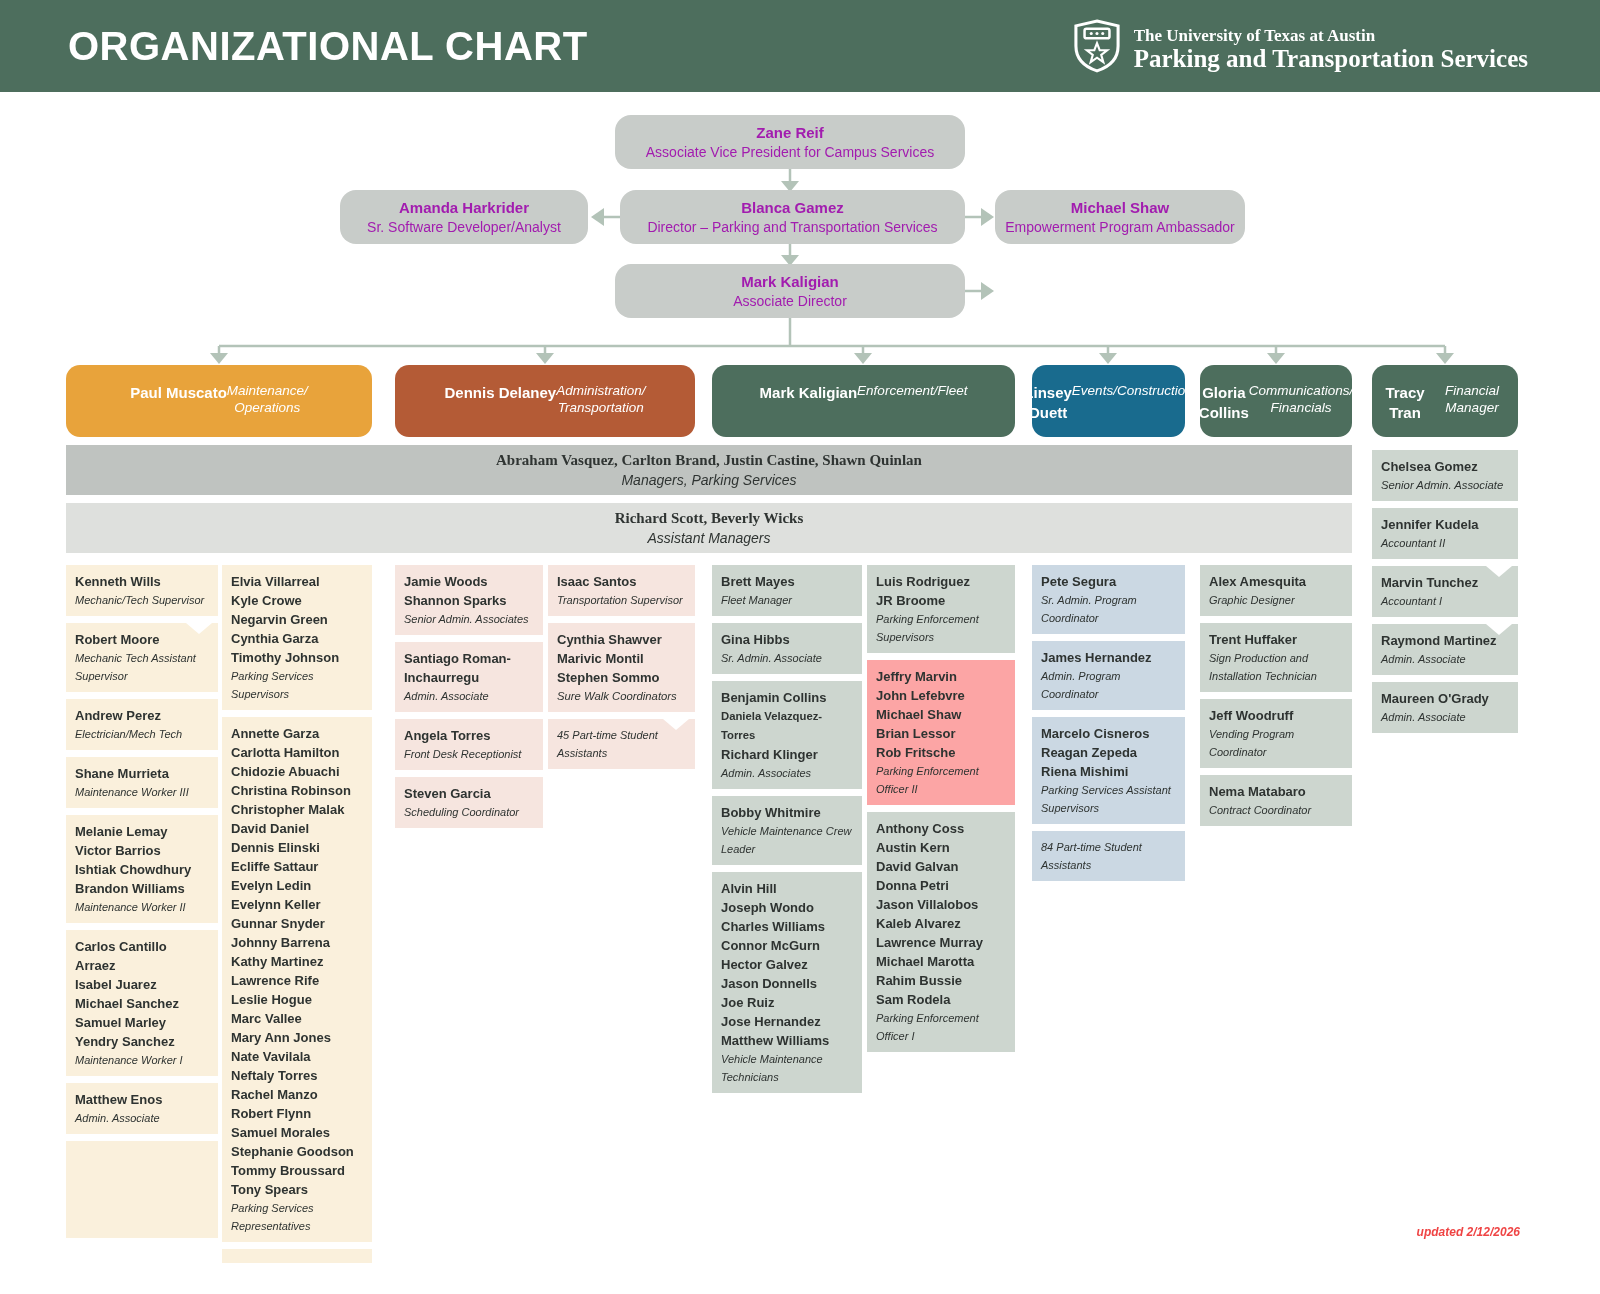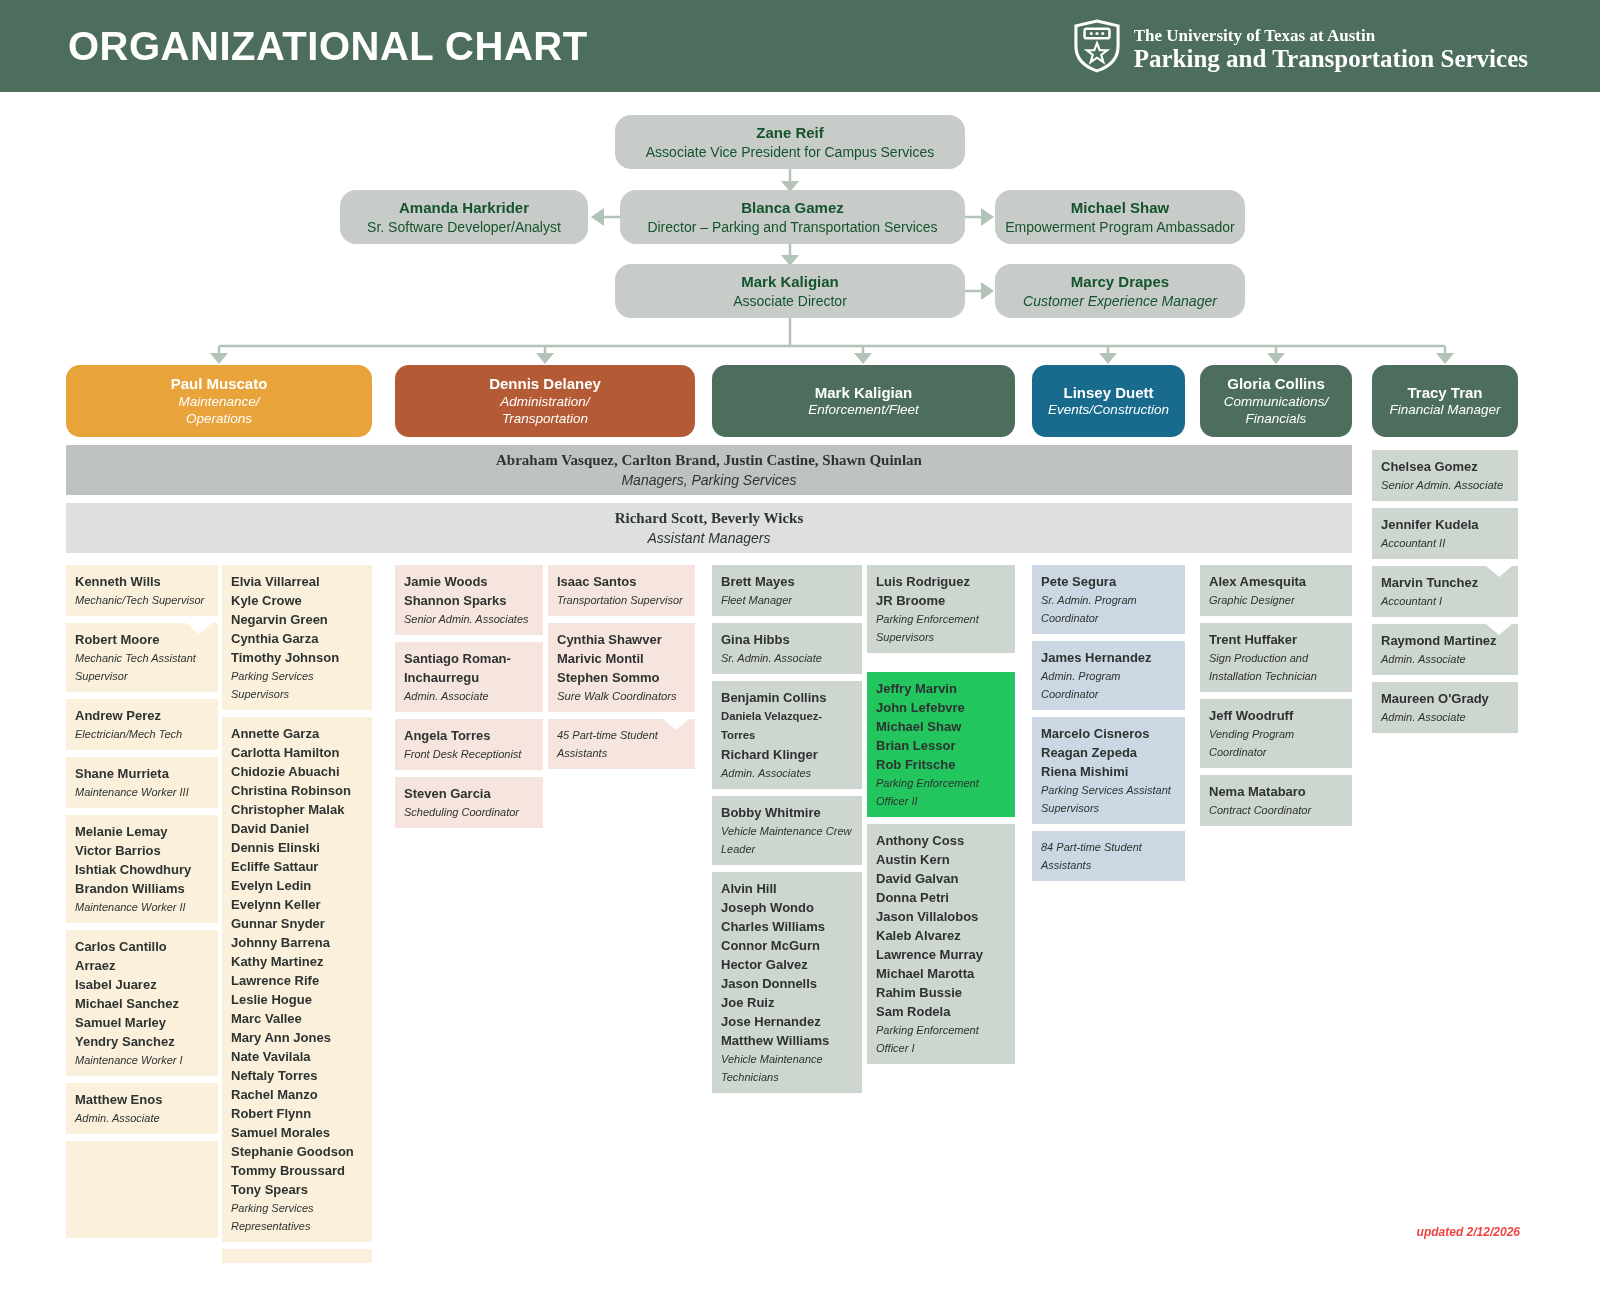--- a/index.html
+++ b/index.html
@@ -10,31 +10,31 @@
   .hdr { position:absolute; left:0; top:0; width:1600px; height:92px; background:#4D6E5D;
          display:flex; align-items:center; justify-content:space-between; padding:0 72px 0 68px; }
   .hdr-title { color:#ffffff; font-size:40px; font-weight:bold; letter-spacing:.5px; }
   .logo { display:flex; align-items:center; gap:14px; }
   .logo-shield { width:46px; height:54px; flex:0 0 auto; }
   .logo-text .l1 { font-family:"Liberation Serif", serif; color:#fff; font-weight:bold; font-size:17px; line-height:1.15;margin-top:8px; }
   .logo-text .l2 { font-family:"Liberation Serif", serif; color:#fff; font-weight:bold; font-size:25px; line-height:1.15; }
 
   
   .obox { position:absolute; background:#C8CCC9; border-radius:16px; display:flex; flex-direction:column;
-          justify-content:center; align-items:center; text-align:center; color:#14532d; z-index:2; padding:4px 10px; }
+          justify-content:center; align-items:center; text-align:center; color:#a21caf; z-index:2; padding:4px 10px; }
   .obox .nm { font-weight:bold; font-size:15px; line-height:1.3; }
   .obox .rl { font-size:14px; line-height:1.3; }
   .obox .rl.it { font-style:italic; }
 
   
   #conn { position:absolute; left:0; top:0; width:1600px; height:1294px; z-index:1; pointer-events:none; }
 
   
   .dept { position:absolute; top:365px; height:72px; border-radius:14px; color:#ffffff; z-index:2;
-          display:flex; flex-direction:column; justify-content:center; align-items:center; text-align:center; padding:18px 6px; }
+          display:flex; justify-content:center; text-align:center; padding:18px 6px; }
   .dept .dn { font-weight:bold; font-size:15px; line-height:1.3; }
   .dept .dr { font-style:italic; font-size:13.5px; line-height:1.25; white-space:pre-line; }
 
   
   .bar { position:absolute; left:66px; width:1286px; display:flex; flex-direction:column; justify-content:center;
          align-items:center; text-align:center; color:#2F3432; z-index:2; }
   .bar .bn { font-weight:bold; font-size:15px; line-height:1.3;font-family:Liberation Serif, serif; }
   .bar .br { font-style:italic; font-size:14px; line-height:1.3; }
   #bar1 { top:445px; height:50px; background:#BFC3C0; }
   #bar2 { top:503px; height:50px; background:#DEE0DD; }
@@ -118,24 +118,20 @@
     <div class="rl">Director – Parking and Transportation Services</div>
   </div>
   <div class="obox" style="left:995px; top:190px; width:250px; height:54px;">
     <div class="nm">Michael Shaw</div>
     <div class="rl">Empowerment Program Ambassador</div>
   </div>
   <div class="obox" style="left:615px; top:264px; width:350px; height:54px;">
     <div class="nm">Mark Kaligian</div>
     <div class="rl">Associate Director</div>
   </div>
-  <div class="obox" style="left:995px; top:264px; width:250px; height:54px;">
-    <div class="nm">Marcy Drapes</div>
-    <div class="rl it">Customer Experience Manager</div>
-  </div>
 
   <div>
       <div class="dept" style="left: 66px; width: 306px; background: rgb(232, 163, 59);">
         <div class="dn">Paul Muscato</div>
         <div class="dr">Maintenance/
 Operations</div>
       </div>
       <div class="dept" style="left: 395px; width: 300px; background: rgb(180, 91, 54);">
         <div class="dn">Dennis Delaney</div>
         <div class="dr">Administration/
@@ -313,21 +309,21 @@
           <div class="name">Matthew Williams</div>
           <div class="role">Vehicle Maintenance Technicians</div>
         </div>
       </div>
       <div class="col" style="left: 867px; top: 565px; width: 148px;">
         <div class="sbox" style="background: rgb(205, 214, 207);">
           <div class="name">Luis Rodriguez</div>
           <div class="name">JR Broome</div>
           <div class="role">Parking Enforcement Supervisors</div>
         </div>
-        <div class="sbox" style="background: #22c55e; margin-top: 12px;">
+        <div class="sbox" style="background: #fca5a5;">
           <div class="name">Jeffry Marvin</div>
           <div class="name">John Lefebvre</div>
           <div class="name">Michael Shaw</div>
           <div class="name">Brian Lessor</div>
           <div class="name">Rob Fritsche</div>
           <div class="role">Parking Enforcement Officer II</div>
         </div>
         <div class="sbox" style="background: rgb(205, 214, 207);">
           <div class="name">Anthony Coss</div>
           <div class="name">Austin Kern</div>

